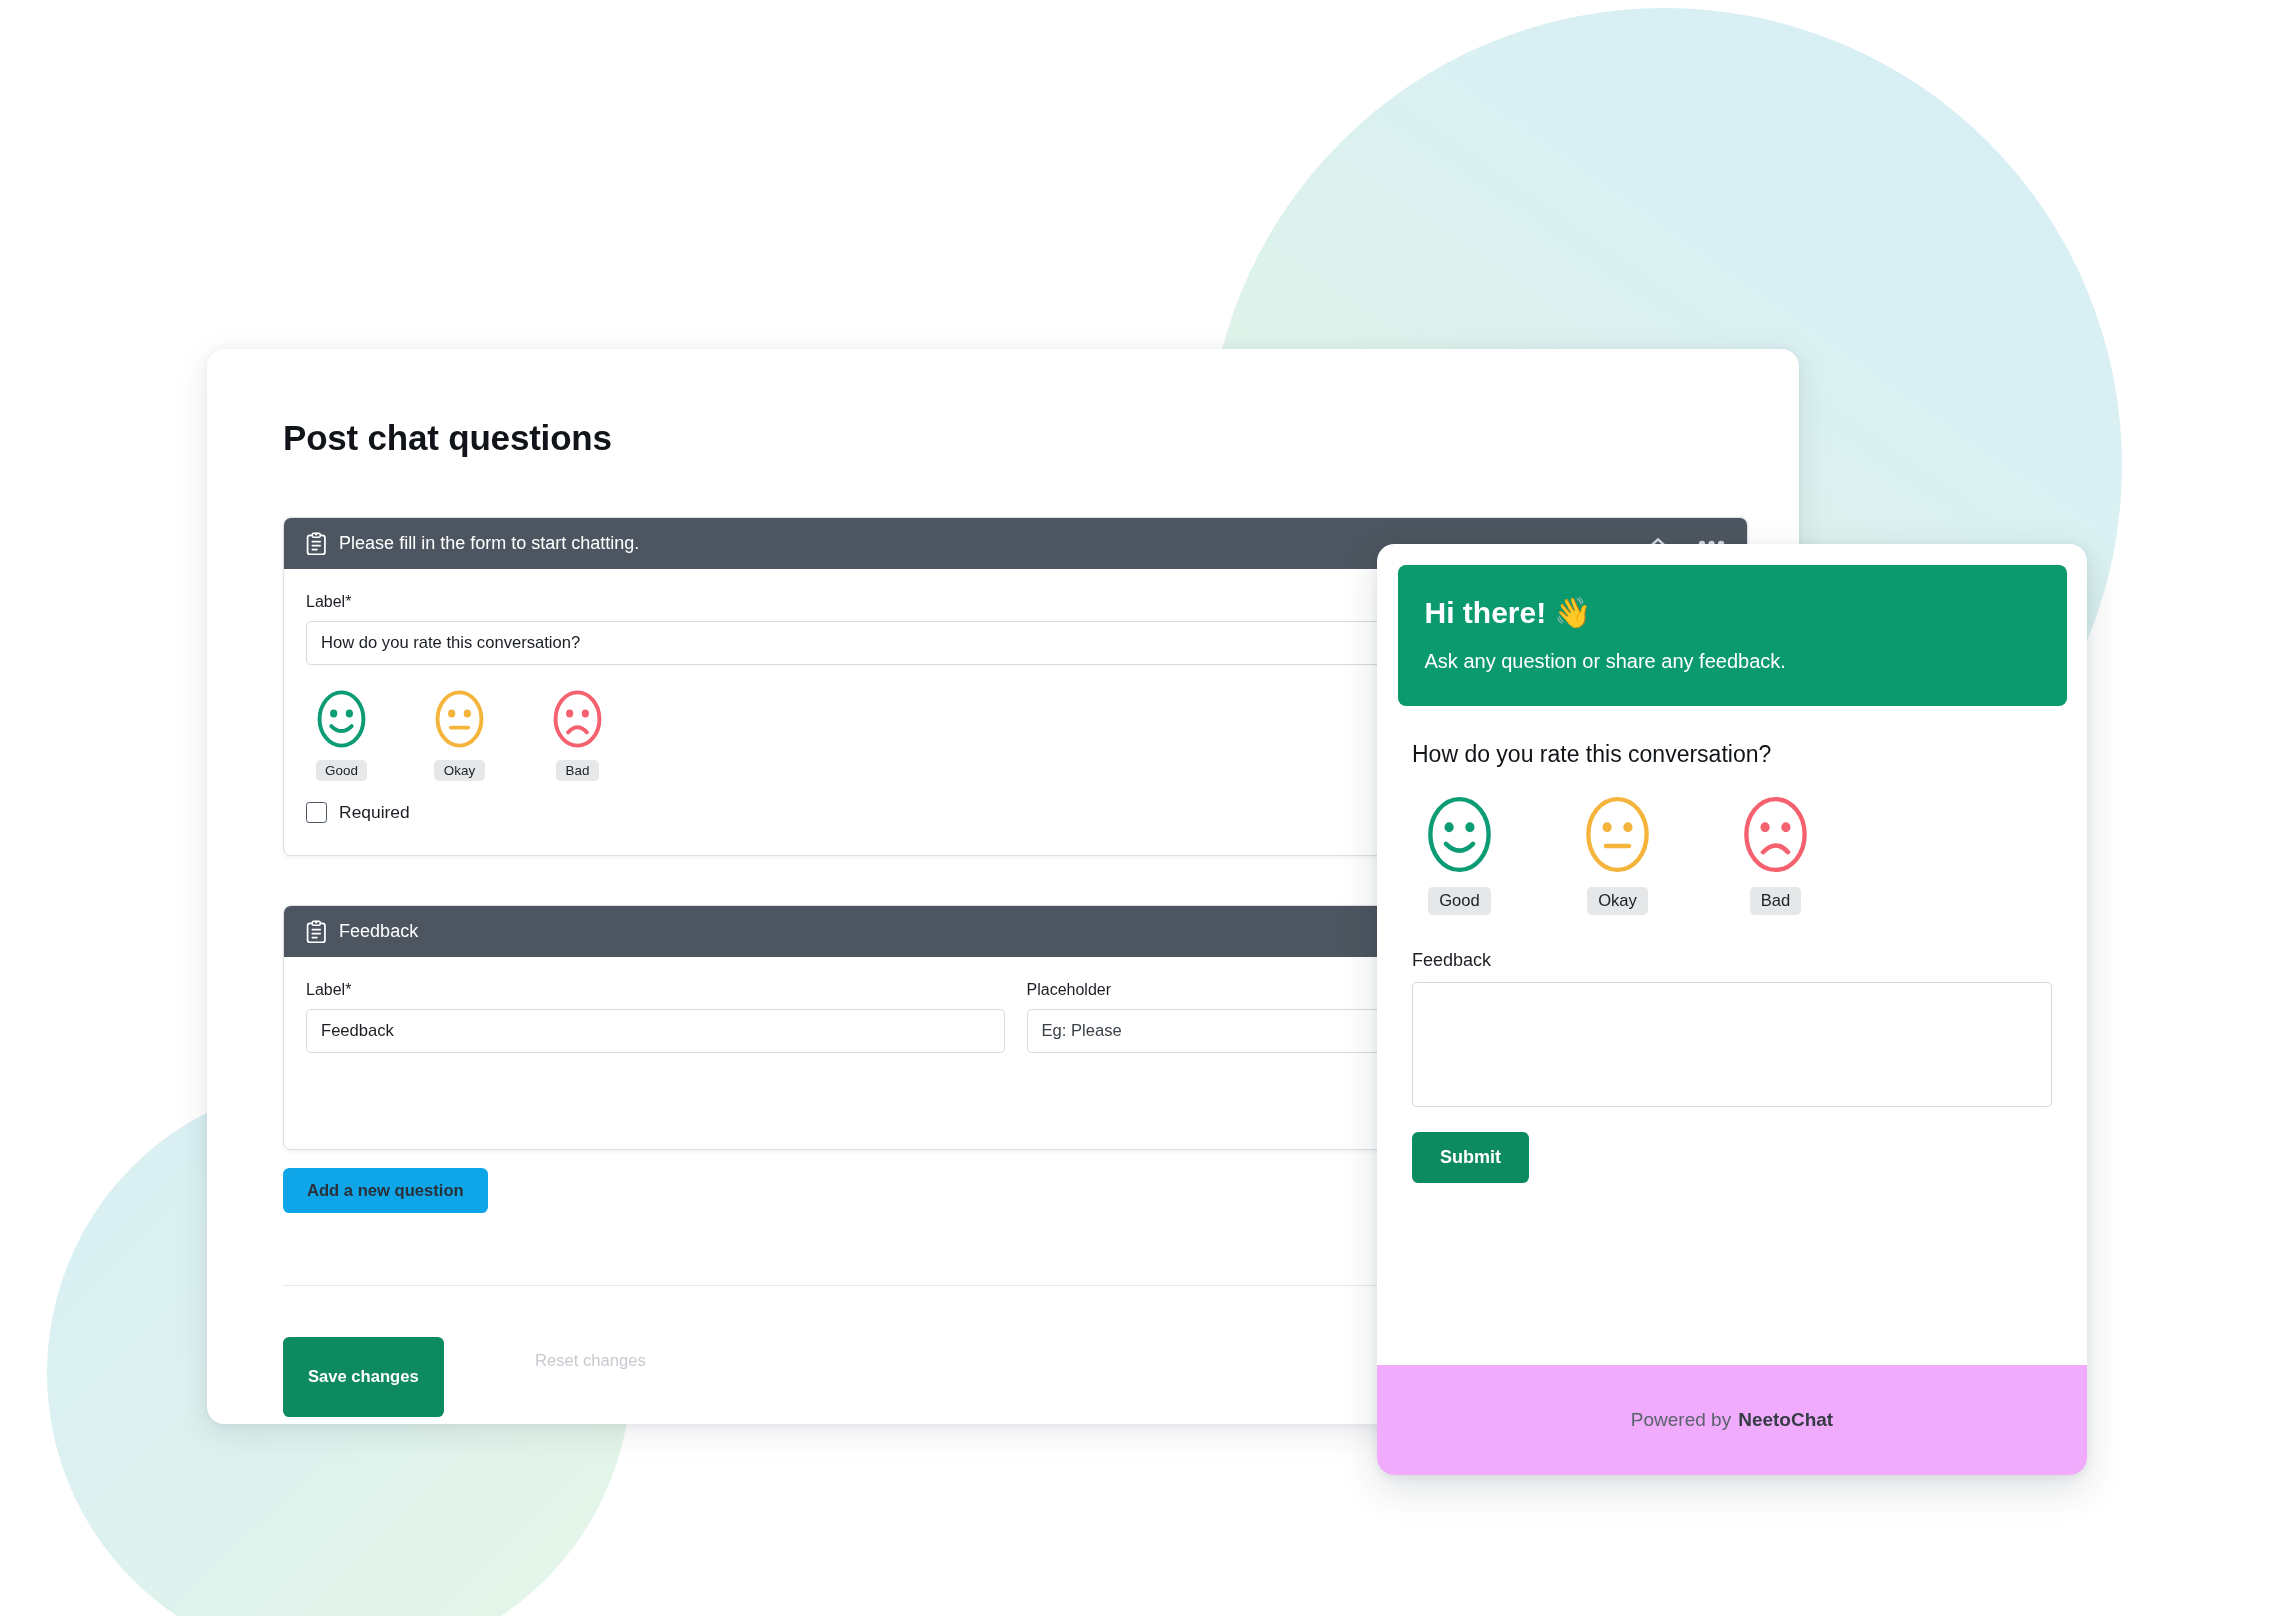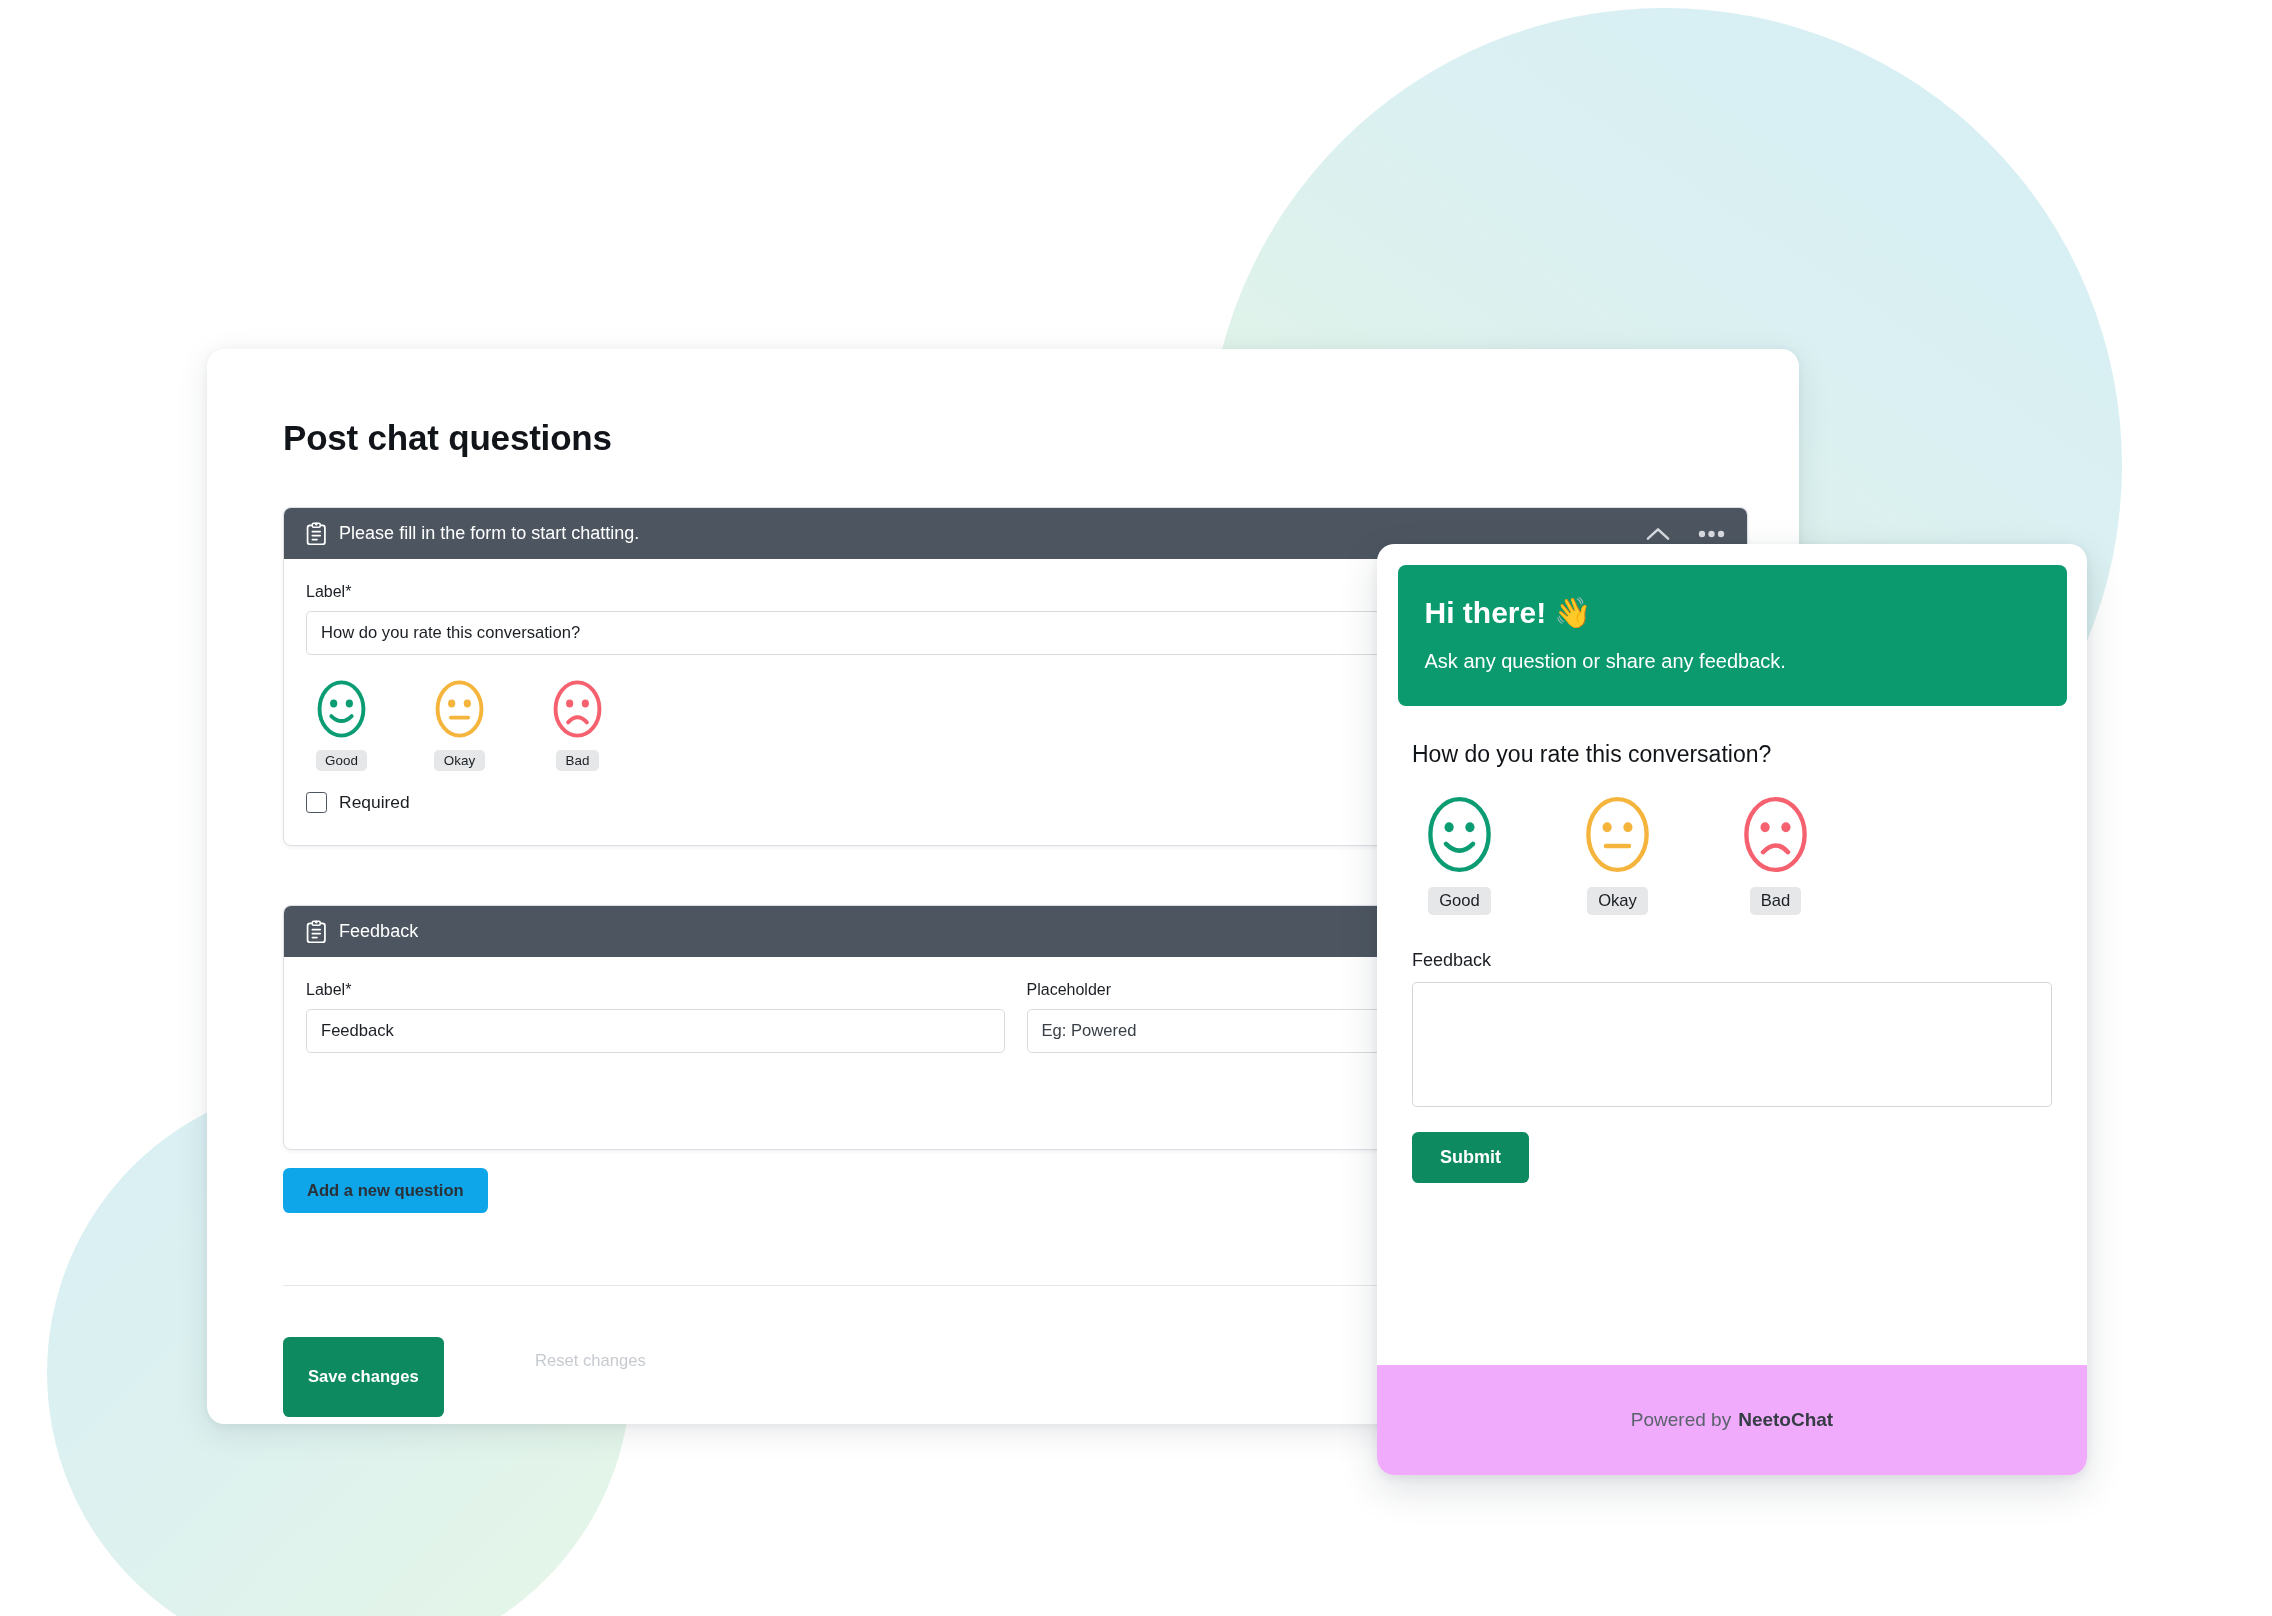--- a/index.html
+++ b/index.html
@@ -38,21 +38,21 @@
 
   
   .q-card {
     position: absolute;
     background: #ffffff;
     border: 0.8px solid #dcdfe3;
     border-radius: 8px;
     box-shadow: 0 1.6px 4.7px rgba(30,40,60,.06);
     overflow: hidden;
   }
-  #card-rating { left: 76px; top: 158px; width: 1465px; height: 339px; }
+  #card-rating { left: 76px; top: 168px; width: 1465px; height: 339px; }
   #card-feedback { left: 76px; top: 556px; width: 1465px; height: 245px; }
 
   .card-head {
     height: 51px; background: #4d5660;
     display: flex; align-items: center;
     padding: 0 22px;
     color: #ffffff;
   }
   .card-head .ttl { font-size: 18px; margin-left: 12.6px; font-weight: 400; }
   .head-actions { margin-left: auto; display: flex; align-items: center; gap: 28px; }
@@ -269,21 +269,21 @@
       </div>
 
       <div class="card-body">
         <div class="fields-row">
           <div class="col-a">
             <div class="field-label">Label*</div>
             <div class="text-input">Feedback</div>
           </div>
           <div class="col-b">
             <div class="field-label">Placeholder</div>
-            <div class="text-input ph">Eg: Powered</div>
+            <div class="text-input ph">Eg: Please</div>
           </div>
         </div>
       </div>
     </div>
 
     <button id="add-question">Add a new question</button>
     <div id="divider"></div>
     <button id="save-changes">Save changes</button>
     <button id="reset-changes">Reset changes</button>
   </div>

